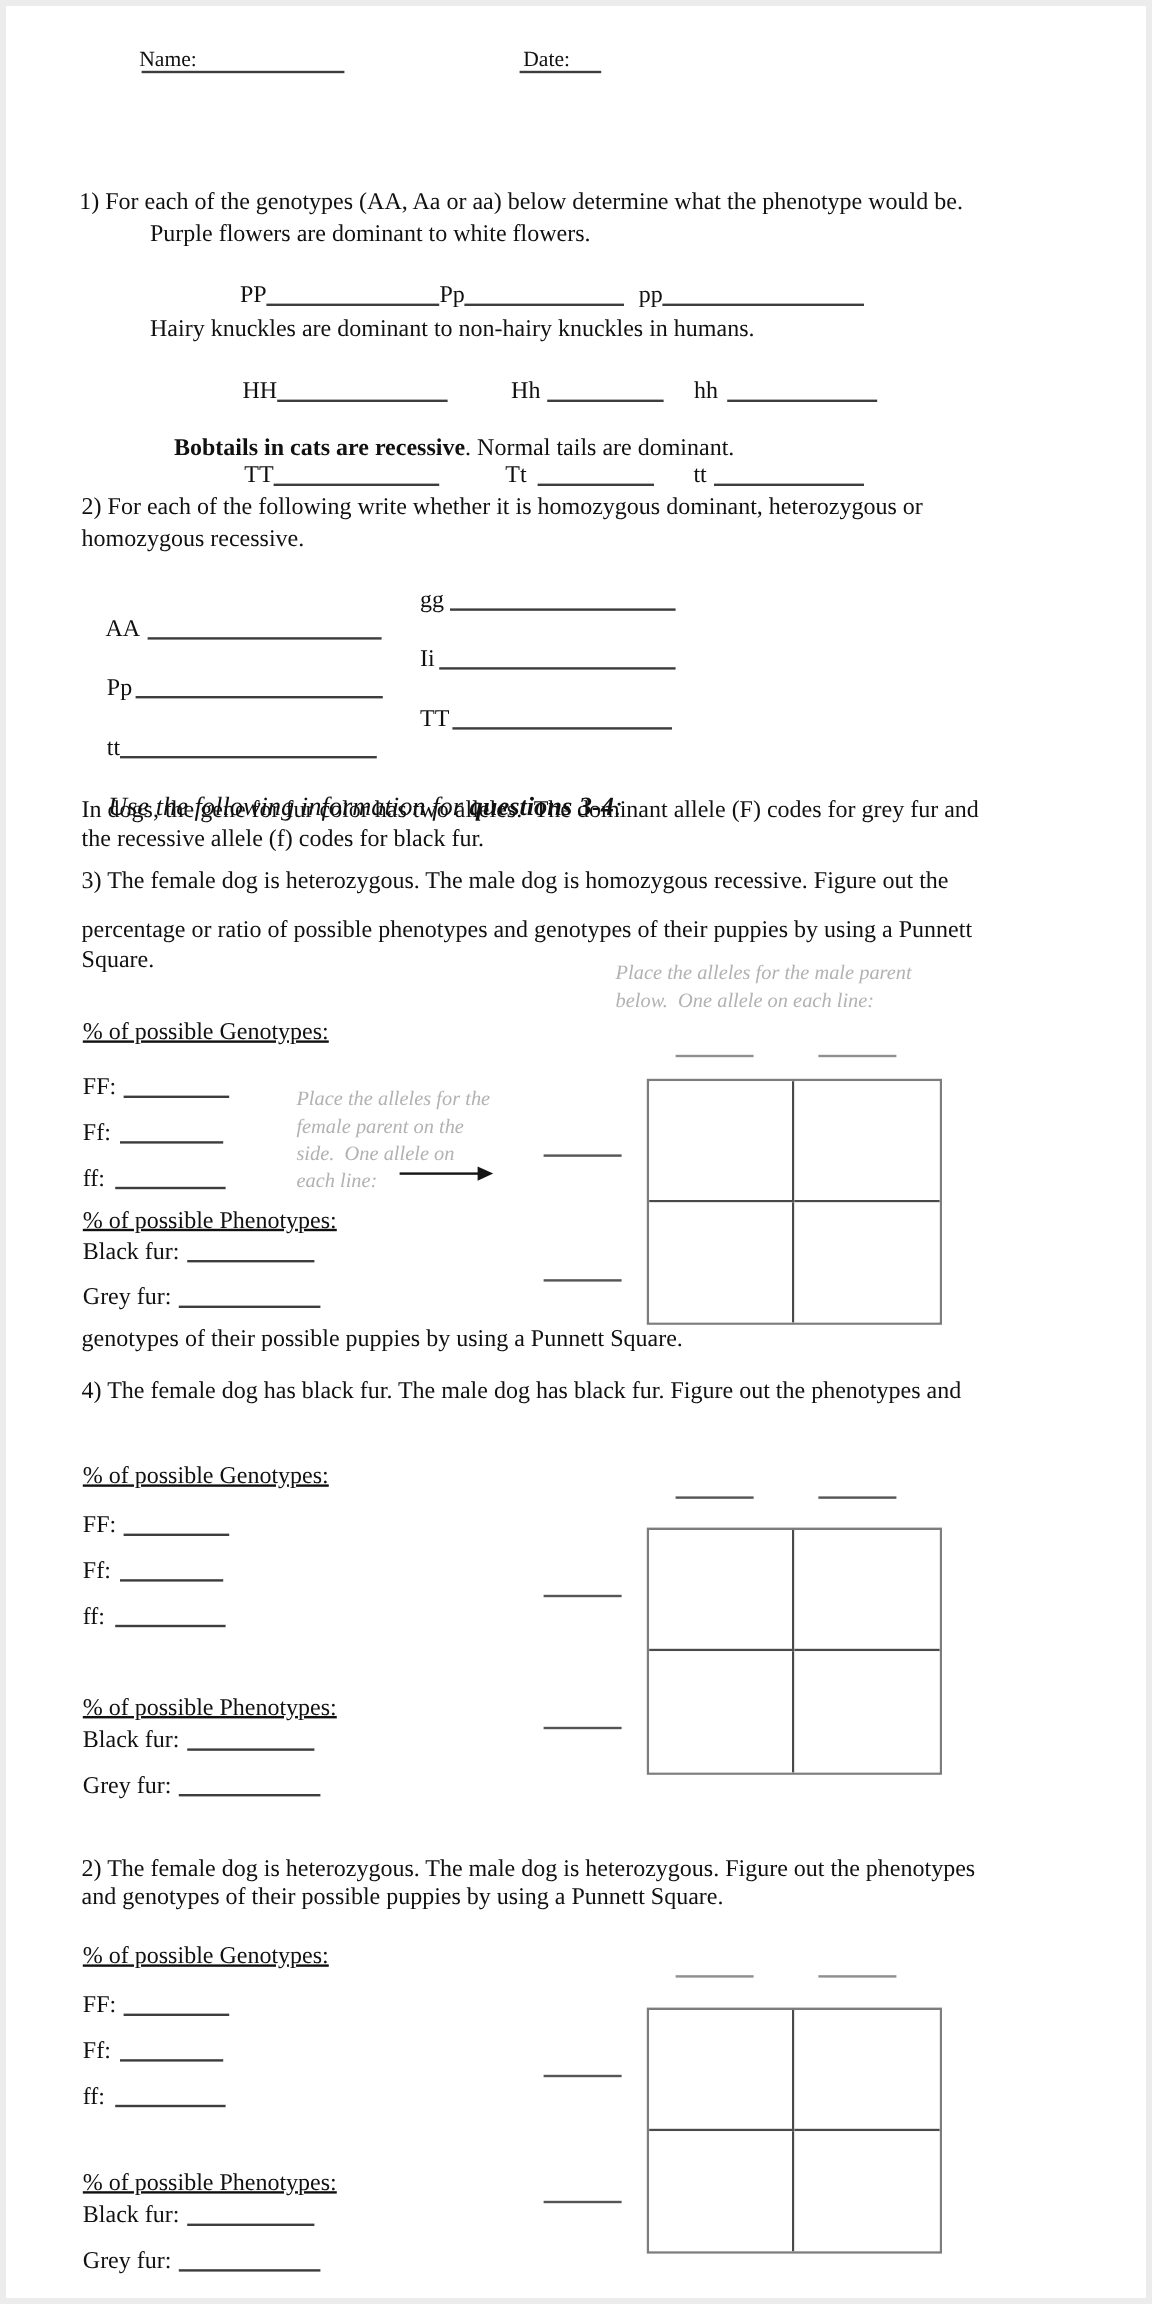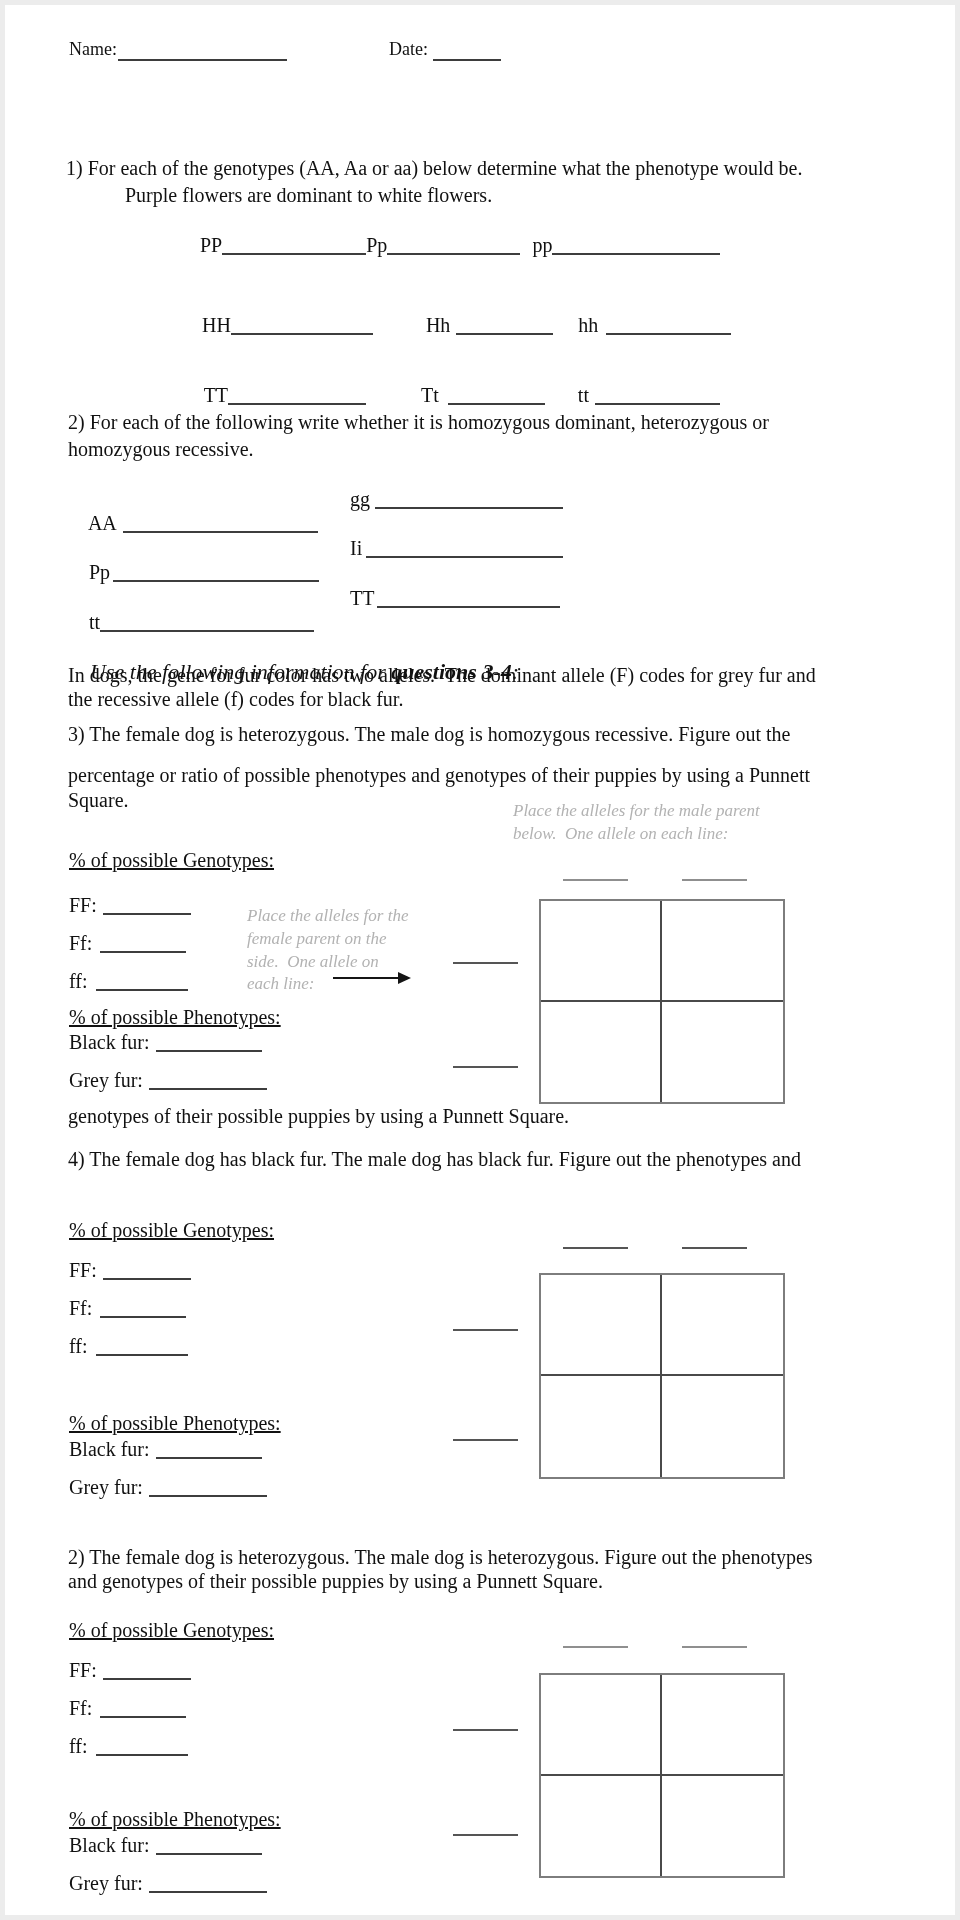--- a/index.html
+++ b/index.html
@@ -5,21 +5,21 @@
   html,body { margin:0; padding:0; background:#d8d8d8; }
   .page {
     position:relative; width:960px; height:1920px; margin:0 auto;
     background:#ffffff; overflow:hidden;
     box-shadow: inset 0 0 0 5px #ececec;
     font-family:"Liberation Serif","DejaVu Serif",serif;
     color:#111111;
   }
   .abs { position:absolute; white-space:pre; }
   .t20 { font-size:20px; line-height:24px; }
-  .t18 { font-size:18px; line-height:22px; }
+  .t18 { font-size:18px; line-height:22px;margin-left:47px; }
   .title { position:absolute; left:0; width:100%; text-align:center;
            font-size:28px; font-weight:bold; line-height:32px; }
   .b  { font-weight:bold; }
   .use { font-size:22px; line-height:26px; font-style:italic; }
   .hint { font-size:17px; line-height:21px; font-style:italic; color:#b2b2b2; }
   .hd { text-decoration:underline; }
   .bl { display:inline-block; position:relative; top:3px; height:18px;
         border-bottom:2px solid #3d3d3d; }
   .hline { position:absolute; height:0; border-top:2px solid #555; }
   .hline.gray { border-top-color:#8f8f8f; }
@@ -45,25 +45,29 @@
   <span class="abs" style="left:433px;top:38px"><span class="bl" style="width:68px"></span></span>
 
 
   <div class="abs t20" style="left:66px;top:156px">1) For each of the genotypes (AA, Aa or aa) below determine what the phenotype would be.</div>
   <div class="abs t20" style="left:180px;top:208px">
     <span>PP</span><span class="bl" style="width:144px"></span><span>Pp</span><span class="bl" style="width:133px"></span><span style="margin-left:12px">pp</span><span class="bl" style="width:168px"></span>
   </div>
 
   <div class="abs t20" style="left:125px;top:183px">Purple flowers are dominant to white flowers.</div>
 
+  <div class="abs t20" style="left:125px;top:262px">Hairy knuckles are dominant to non-hairy knuckles in humans.</div>
 
   <div class="abs t20" style="left:182px;top:288px">
     <span>HH</span><span class="bl" style="width:142px"></span><span style="margin-left:53px">Hh</span><span class="bl" style="margin-left:6px;width:97px"></span><span style="margin-left:25px">hh</span><span class="bl" style="margin-left:8px;width:125px"></span>
   </div>
 
+  <div class="abs t20" style="left:125px;top:337px">
+    <span class="b">Bobtails in cats are recessive</span><span>. Normal tails are dominant.</span>
+  </div>
 
   <div class="abs t20" style="left:184px;top:358px">
     <span>TT</span><span class="bl" style="width:138px"></span><span style="margin-left:55px">Tt</span><span class="bl" style="margin-left:9px;width:97px"></span><span style="margin-left:33px">tt</span><span class="bl" style="margin-left:6px;width:125px"></span>
   </div>
 
   <div class="abs t20" style="left:68px;top:410px">2) For each of the following write whether it is homozygous dominant, heterozygous or</div>
   <div class="abs t20" style="left:68px;top:437px">homozygous recessive.</div>
 
   <div class="abs t20" style="left:69px;top:486px">
     <span>AA</span><span class="bl" style="margin-left:6px;width:195px"></span>

